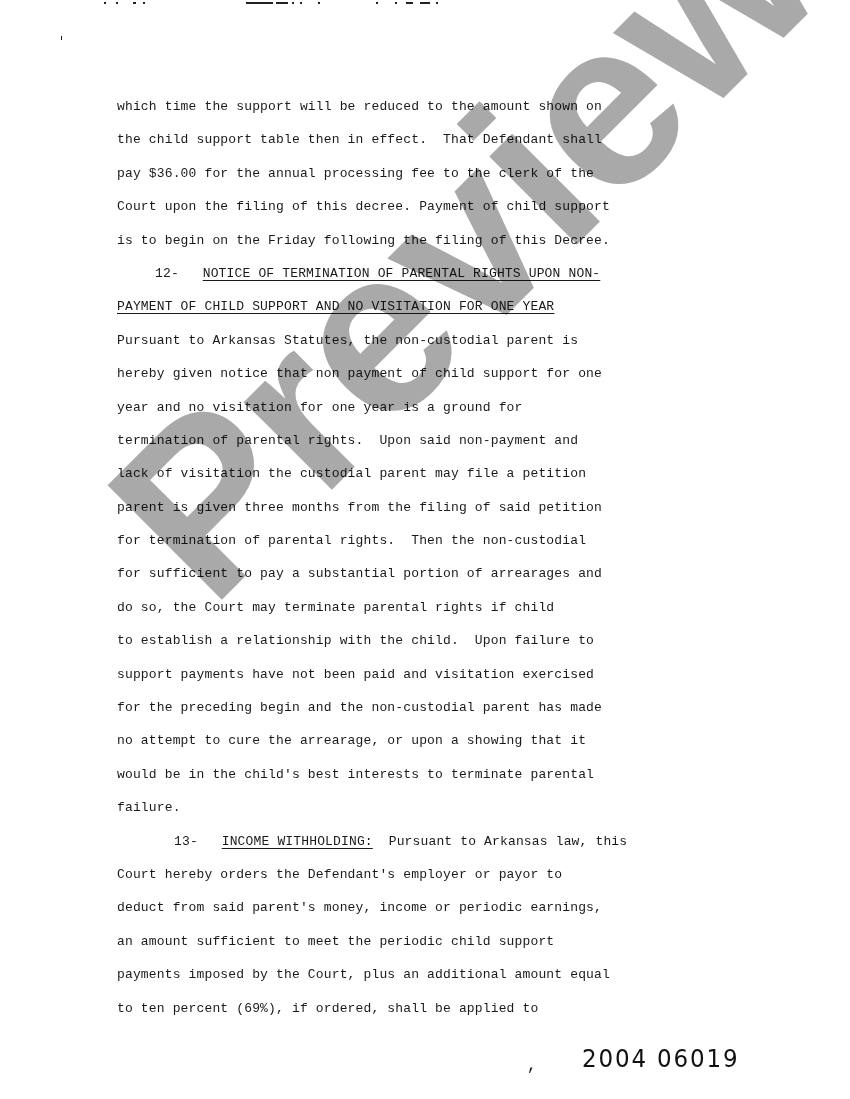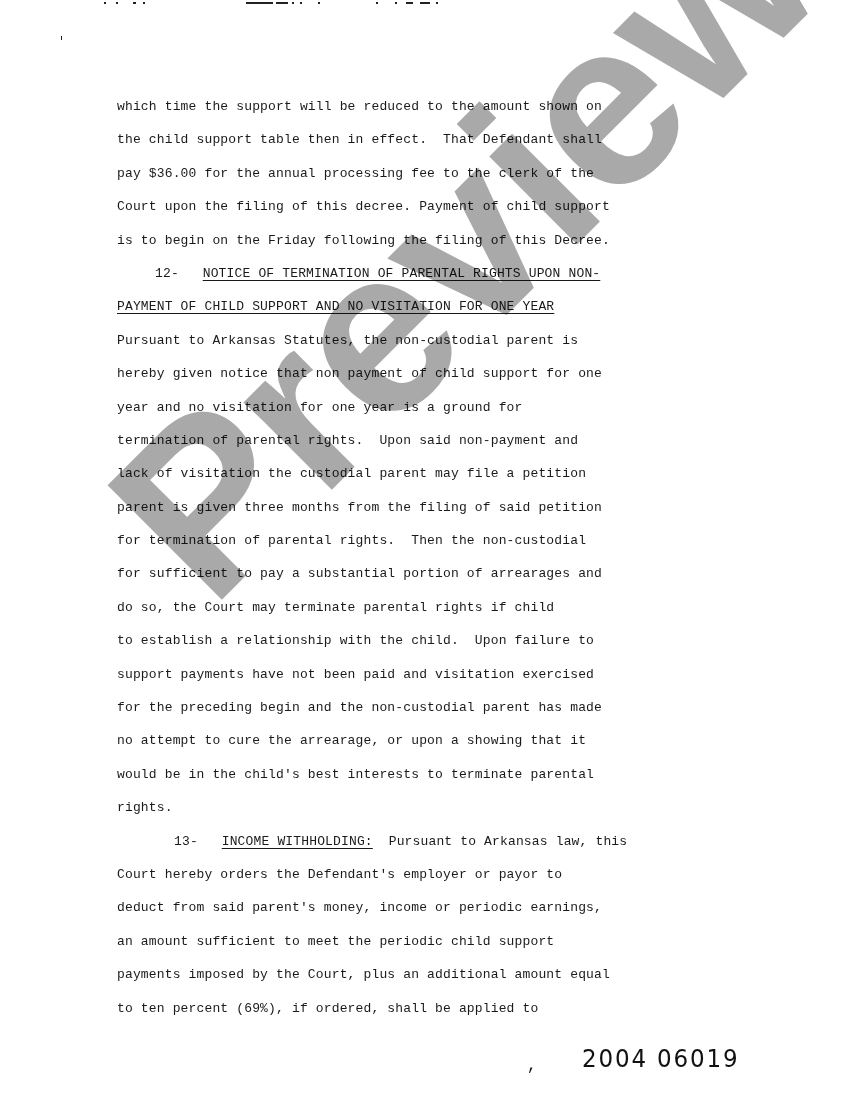--- a/index.html
+++ b/index.html
@@ -131,21 +131,21 @@
     <div class="line">lack of visitation the custodial parent may file a petition</div>
     <div class="line">parent is given three months from the filing of said petition</div>
     <div class="line">for termination of parental rights.  Then the non-custodial</div>
     <div class="line">for sufficient to pay a substantial portion of arrearages and</div>
     <div class="line">do so, the Court may terminate parental rights if child</div>
     <div class="line">to establish a relationship with the child.  Upon failure to</div>
     <div class="line">support payments have not been paid and visitation exercised</div>
     <div class="line">for the preceding begin and the non-custodial parent has made</div>
     <div class="line">no attempt to cure the arrearage, or upon a showing that it</div>
     <div class="line">would be in the child's best interests to terminate parental</div>
-    <div class="line">rights.</div>
+    <div class="line">failure.</div>
   </div>
 
   <div>
     <div class="line"><span style="display:inline-block;width:57px;"></span><span>13-</span><span>   </span><span class="u">INCOME WITHHOLDING:</span><span>  Pursuant to Arkansas law, this</span></div>
     <div class="line">Court hereby orders the Defendant's employer or payor to</div>
     <div class="line">deduct from said parent's money, income or periodic earnings,</div>
     <div class="line">an amount sufficient to meet the periodic child support</div>
     <div class="line">payments imposed by the Court, plus an additional amount equal</div>
     <div class="line">to ten percent (69%), if ordered, shall be applied to</div>
   </div>

